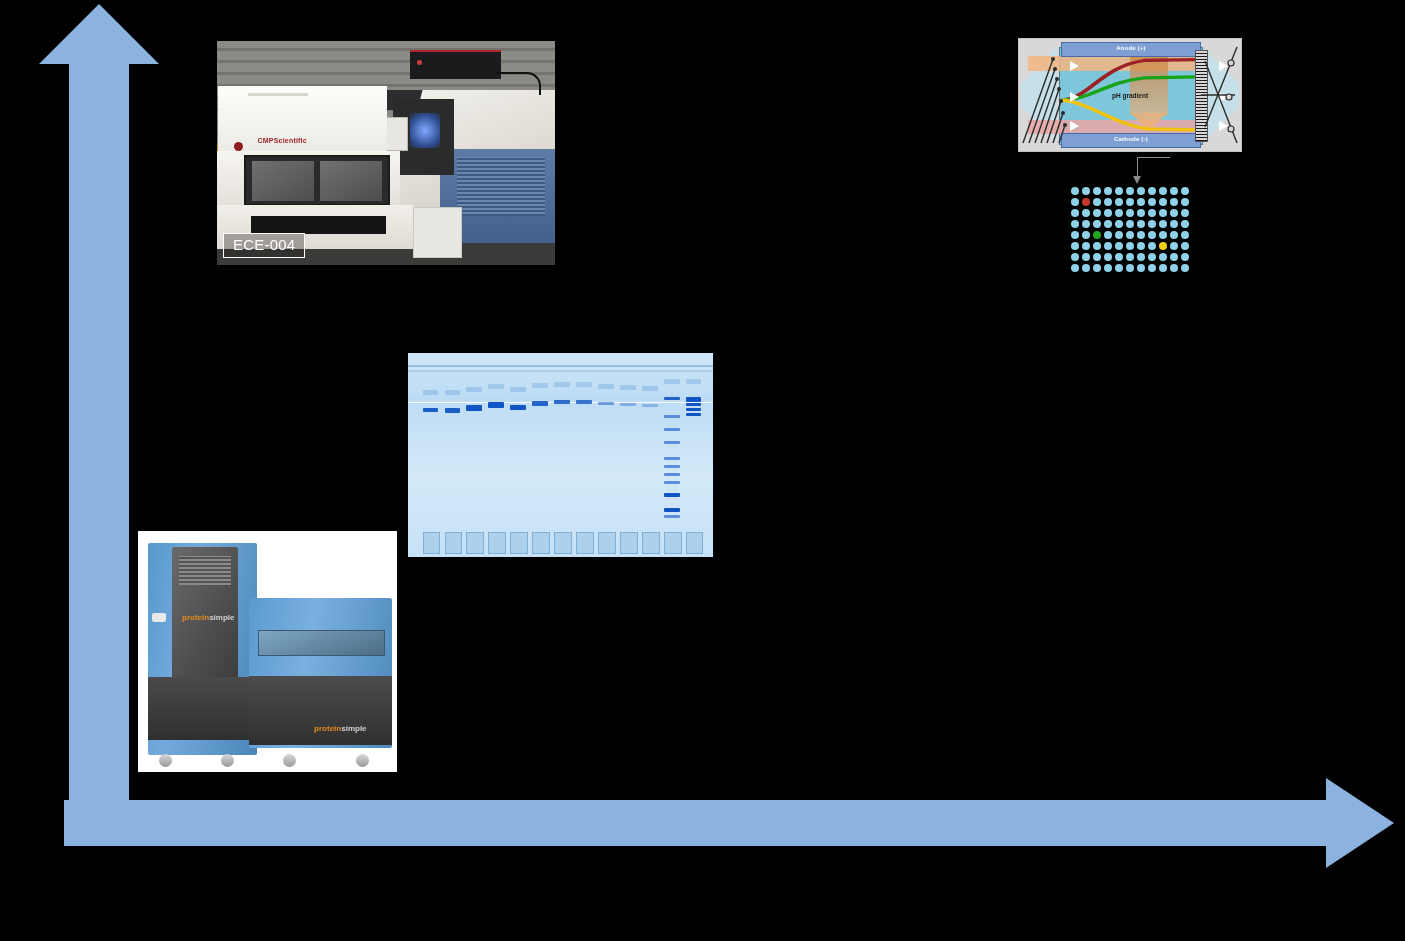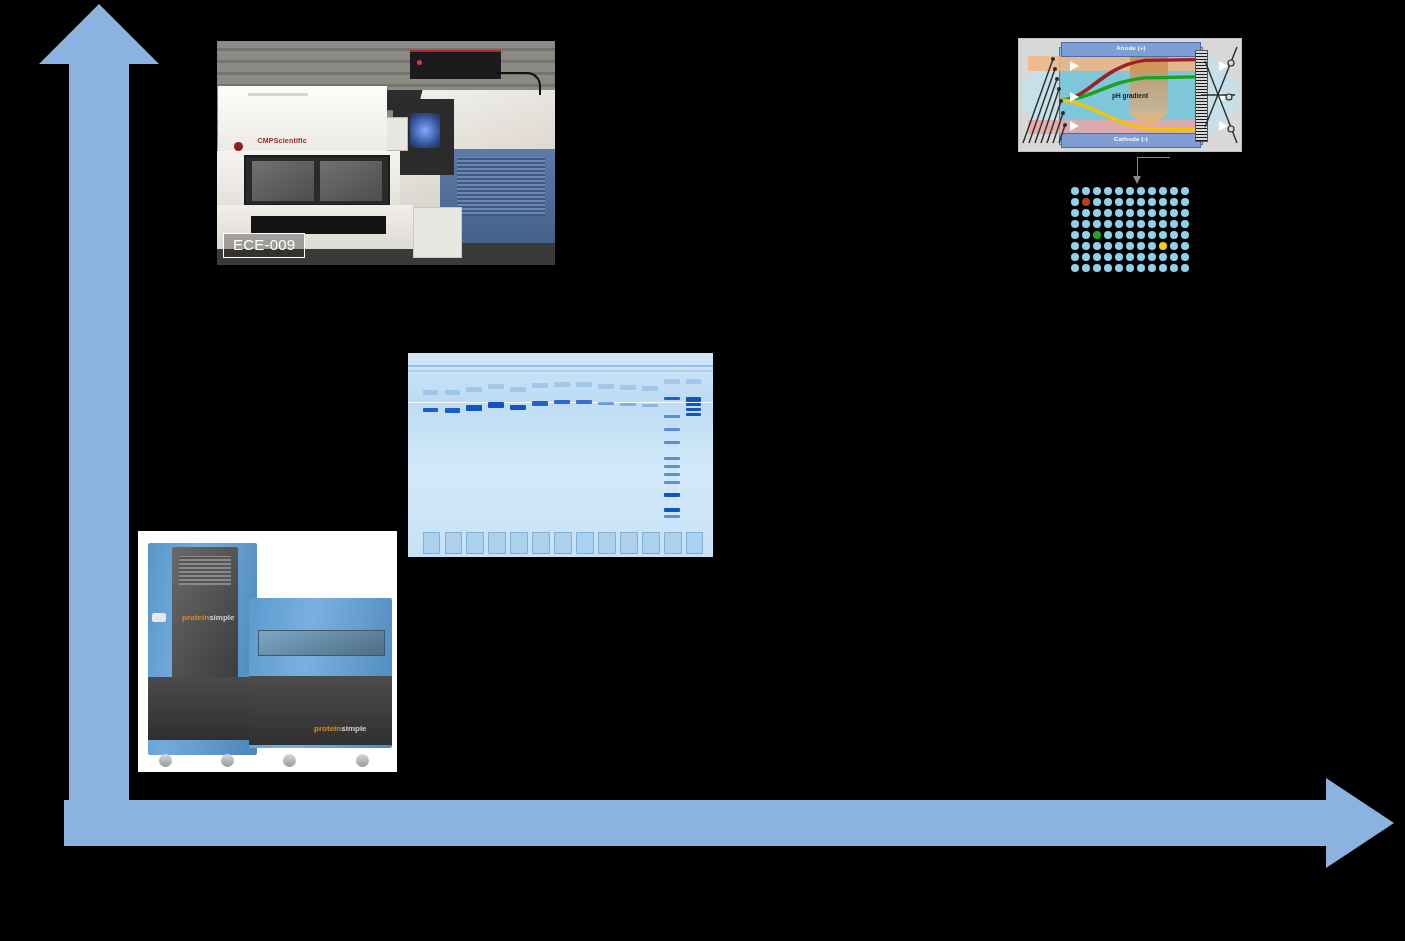--- a/index.html
+++ b/index.html
@@ -396,21 +396,21 @@
     <span class="cmp-logo-text">CMPScientific</span>
     <div class="cmp-led"></div>
     <div class="cmp-mid"></div>
     <div class="cmp-window">
       <span class="pane l"></span>
       <span class="pane r"></span>
     </div>
     <div class="cmp-bottom"></div>
     <div class="cmp-slot"></div>
 
-    <div class="label-box">ECE-009</div>
+    <div class="label-box">ECE-004</div>
   </div>
 
   <div class="photo" id="ps-photo">
     <div class="tall">
       <span class="screen"></span>
       <span class="door"></span>
       <span class="grill"></span>
       <span class="btns"></span>
       <span class="base"></span>
     </div>

